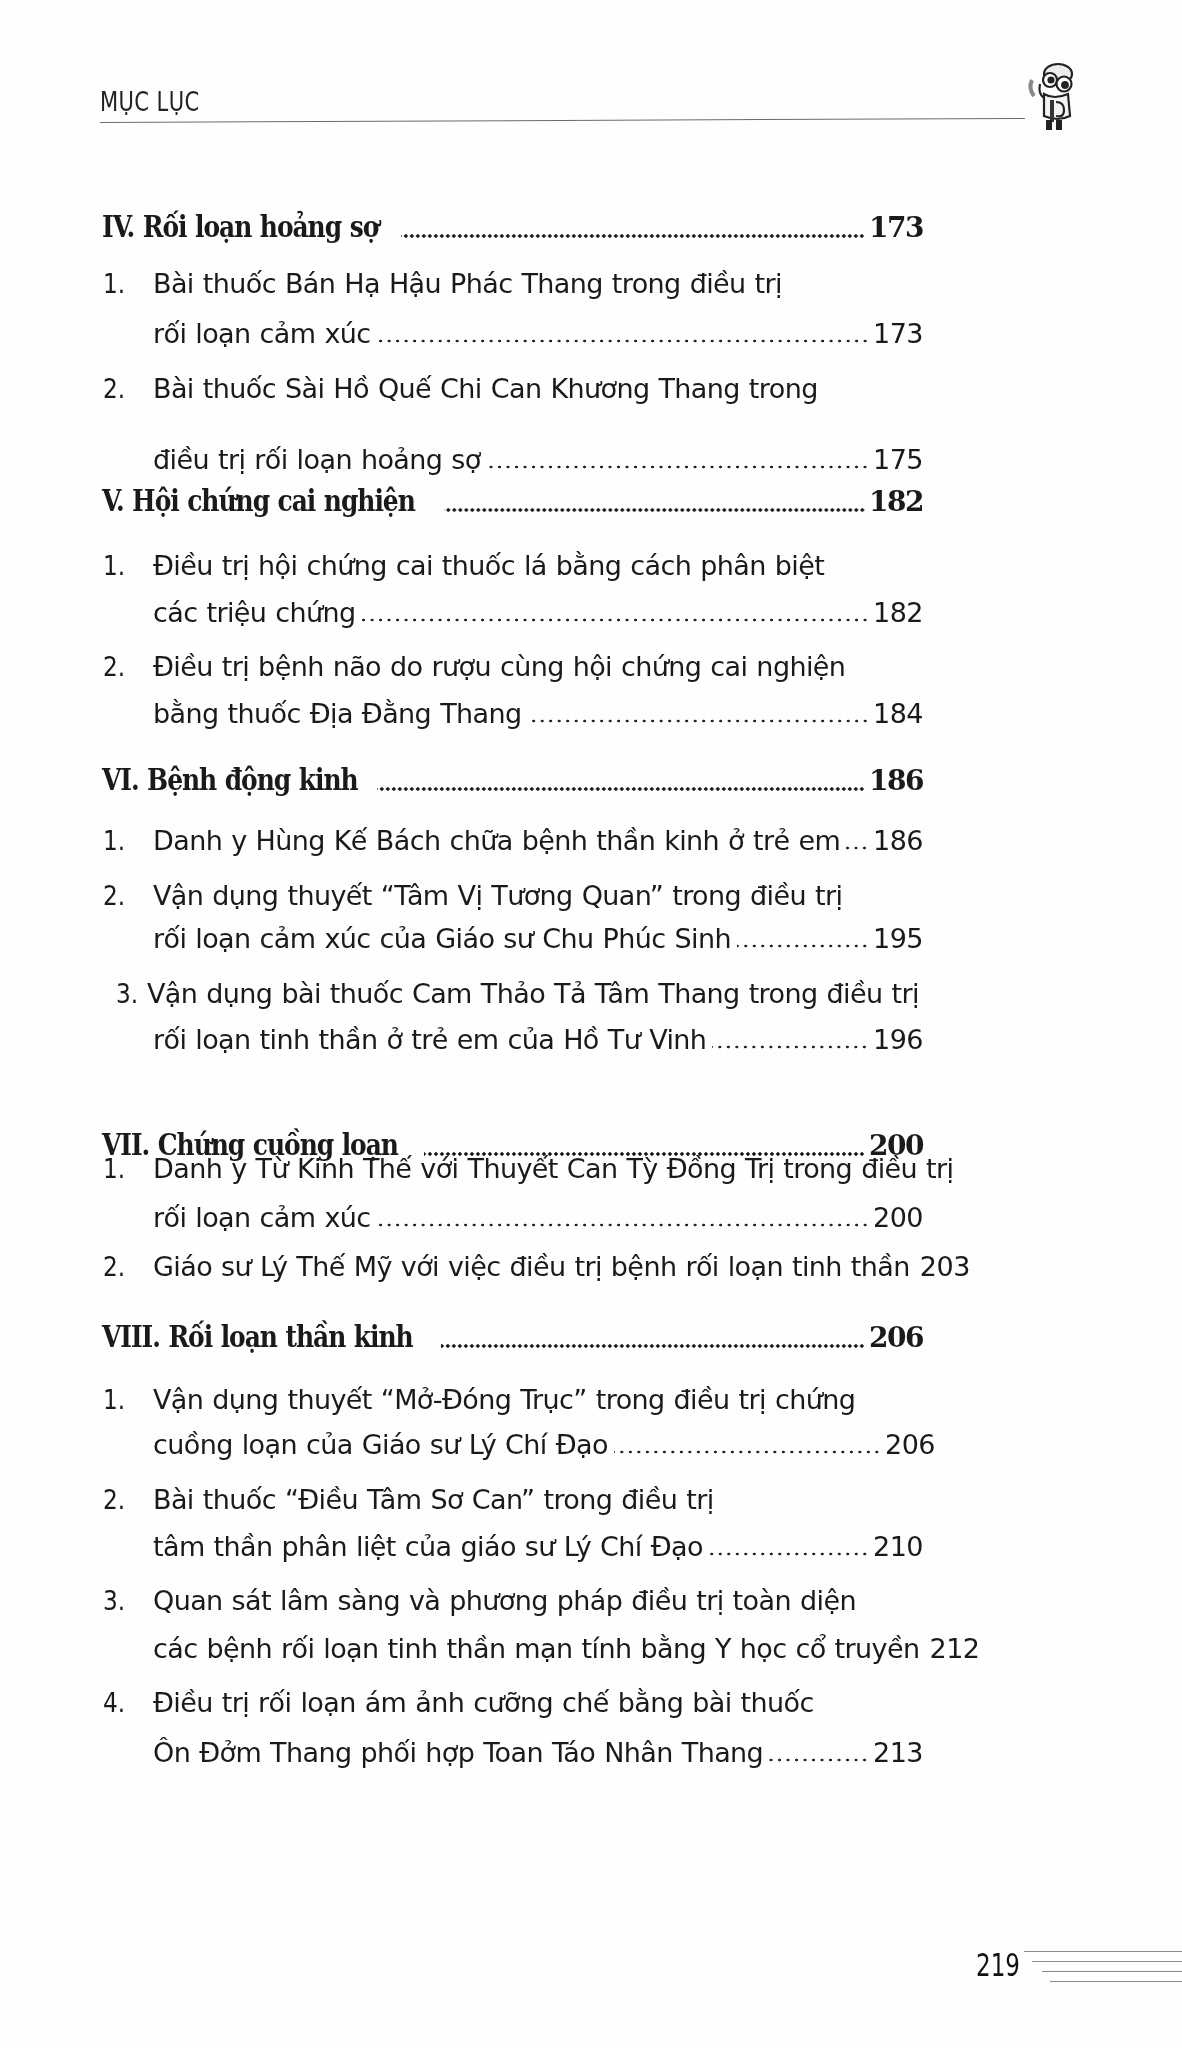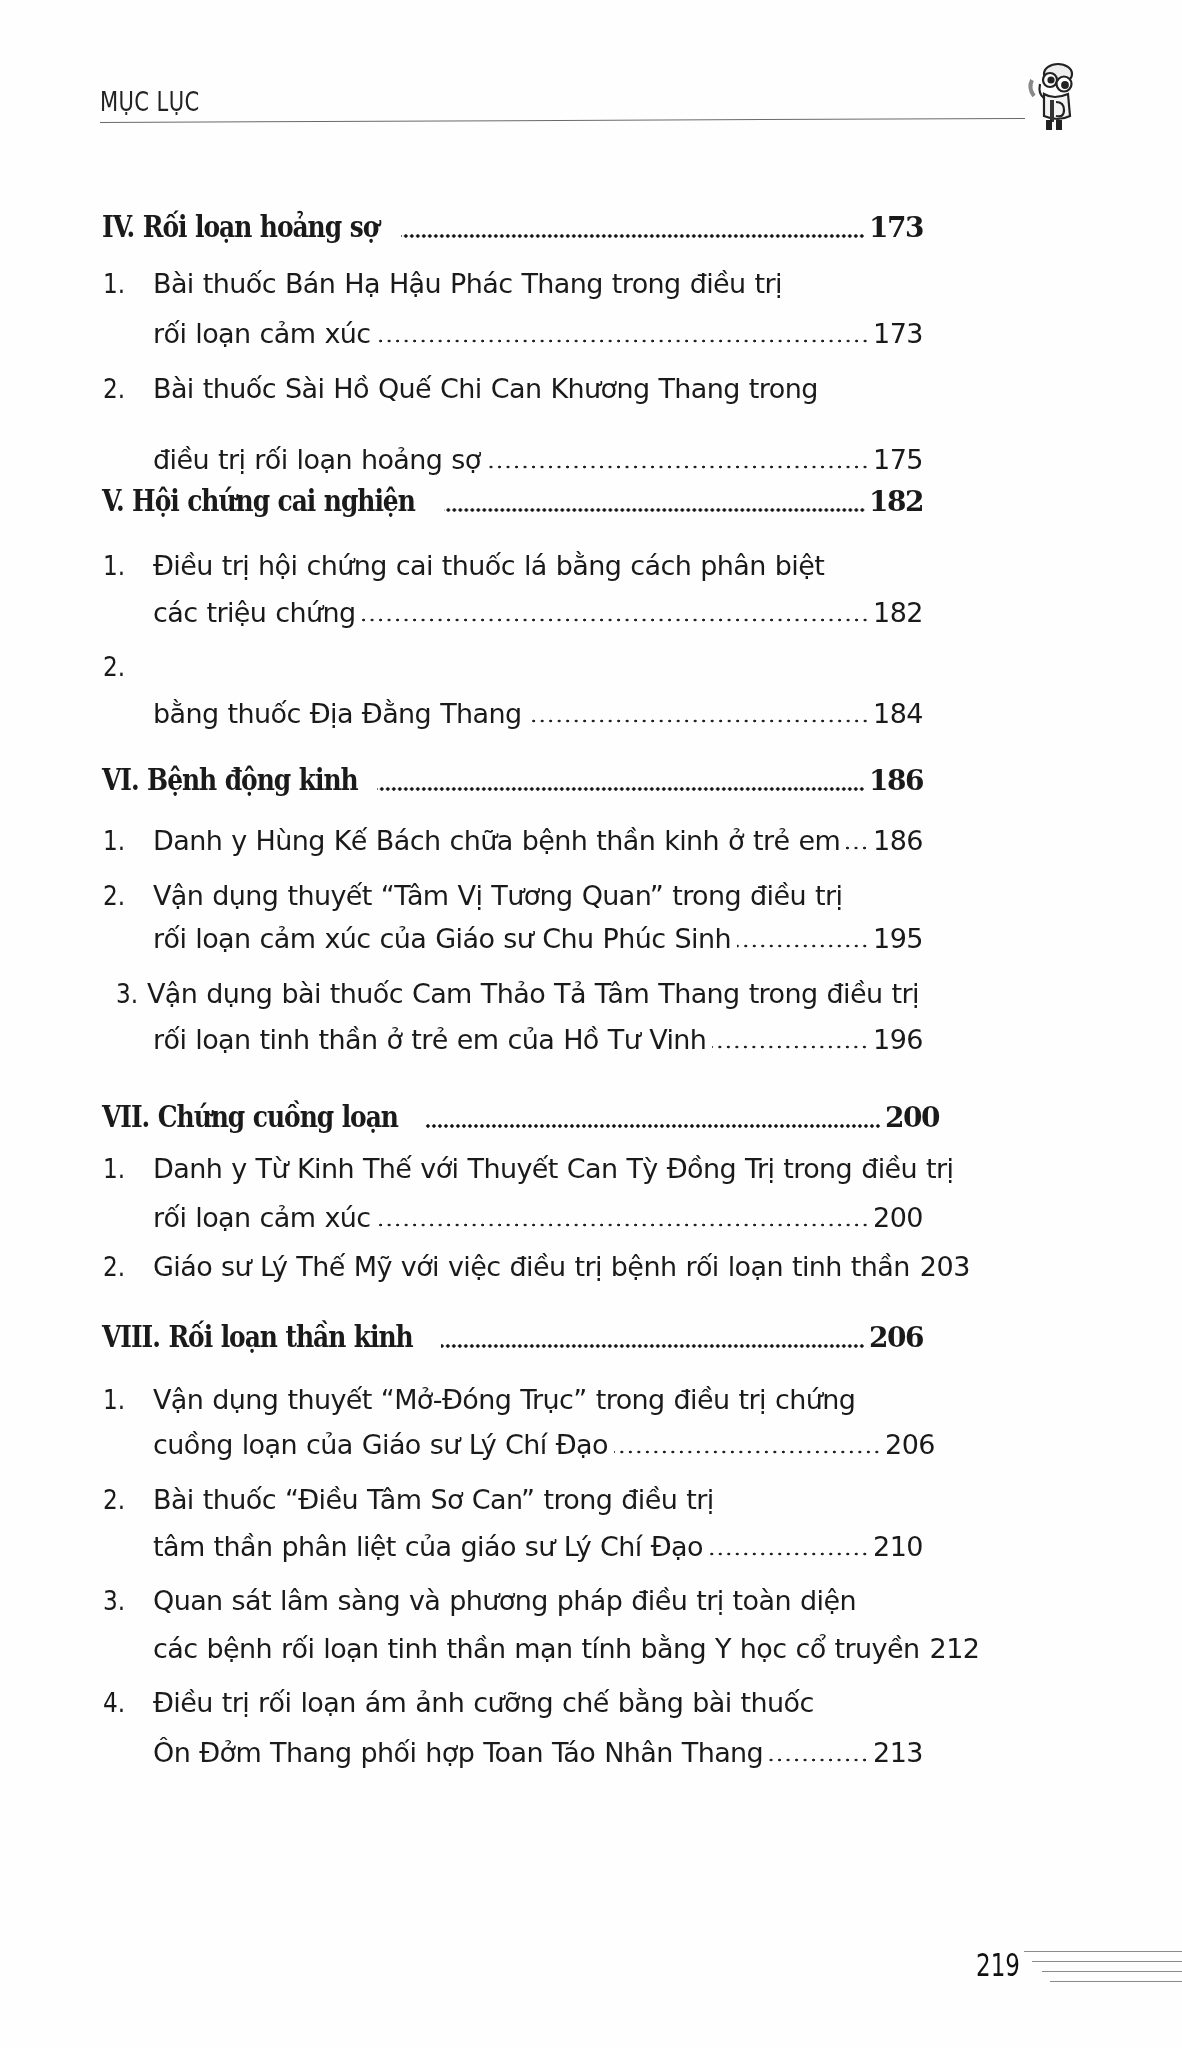--- a/index.html
+++ b/index.html
@@ -145,20 +145,23 @@
       </div>
       <div class="line entry" style="top: 590px;">
         <div class="txt-row">
           <span class="entry-text">các triệu chứng</span>
           <span class="leader"></span>
           <span class="pg">182</span>
         </div>
       </div>
       <div class="line entry" style="top: 644px;">
         <span class="num">2.</span>
+        <div class="txt-row">
+          <span class="entry-text">Điều trị bệnh não do rượu cùng hội chứng cai nghiện</span>
+        </div>
       </div>
       <div class="line entry" style="top: 691px;">
         <div class="txt-row">
           <span class="entry-text">bằng thuốc Địa Đằng Thang</span>
           <span class="leader"></span>
           <span class="pg">184</span>
         </div>
       </div>
       <div class="line heading" style="top: 759px;">
         <div class="txt-row">
@@ -194,21 +197,21 @@
           <span class="entry-text">Vận dụng bài thuốc Cam Thảo Tả Tâm Thang trong điều trị</span>
         </div>
       </div>
       <div class="line entry" style="top: 1017px;">
         <div class="txt-row">
           <span class="entry-text">rối loạn tinh thần ở trẻ em của Hồ Tư Vinh</span>
           <span class="leader"></span>
           <span class="pg">196</span>
         </div>
       </div>
-      <div class="line heading" style="top: 1096px; padding-left: 16px;">
+      <div class="line heading" style="top: 1124px;">
         <div class="txt-row">
           <span class="entry-text">VII. Chứng cuồng loạn</span>
           <span class="leader"></span>
           <span class="pg">200</span>
         </div>
       </div>
       <div class="line entry" style="top: 1146px;">
         <span class="num">1.</span>
         <div class="txt-row">
           <span class="entry-text">Danh y Từ Kinh Thế với Thuyết Can Tỳ Đồng Trị trong điều trị</span>

